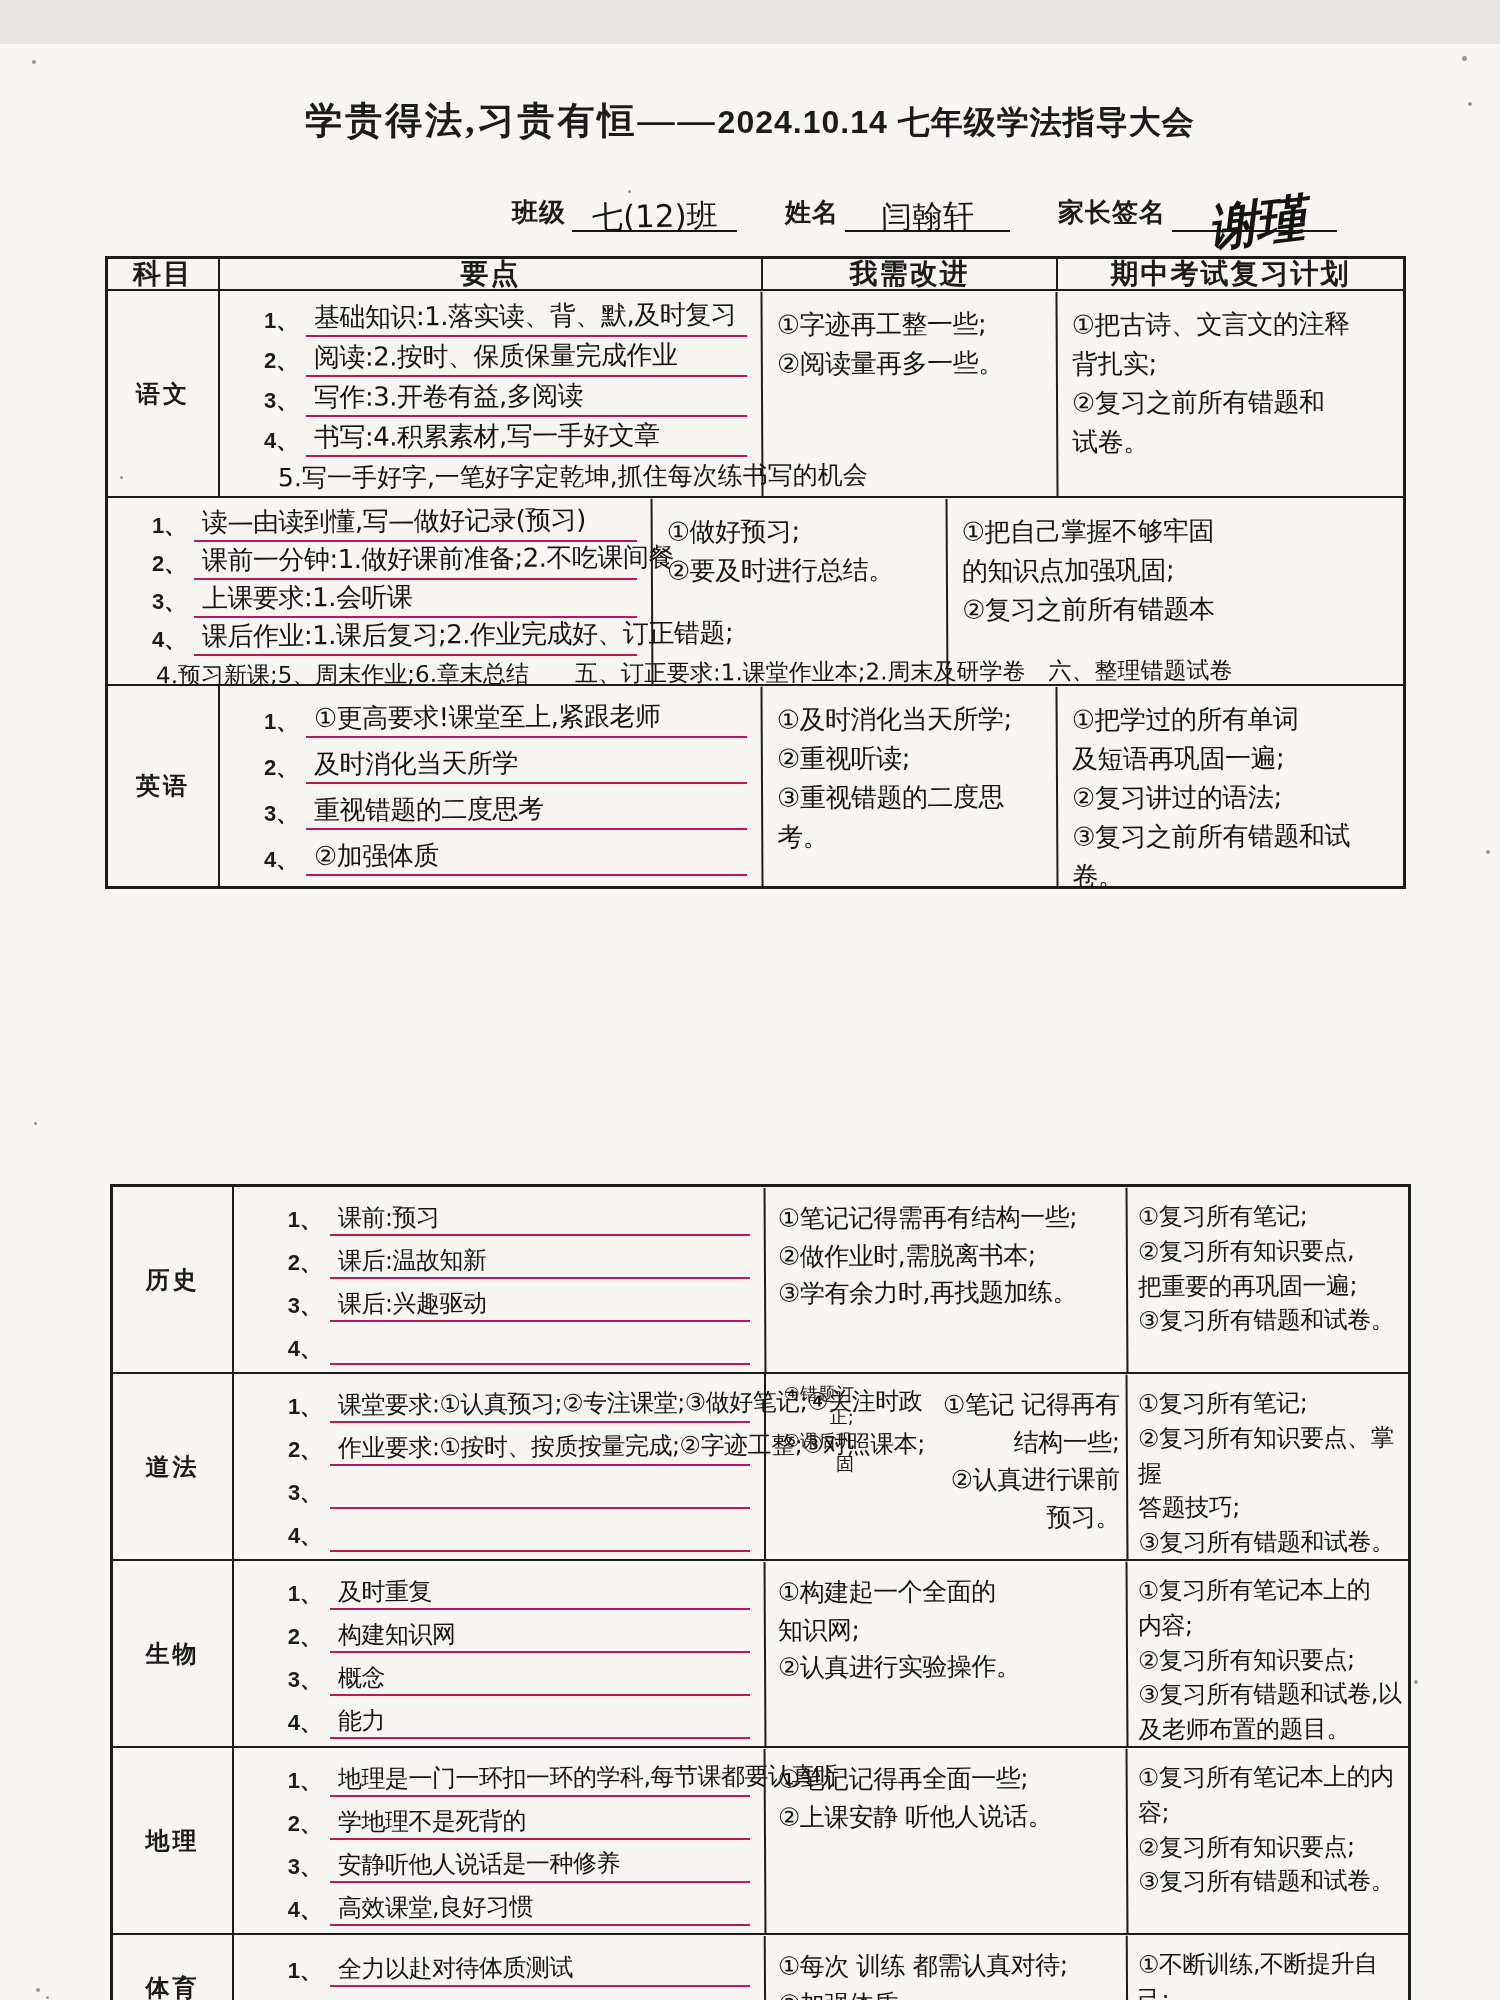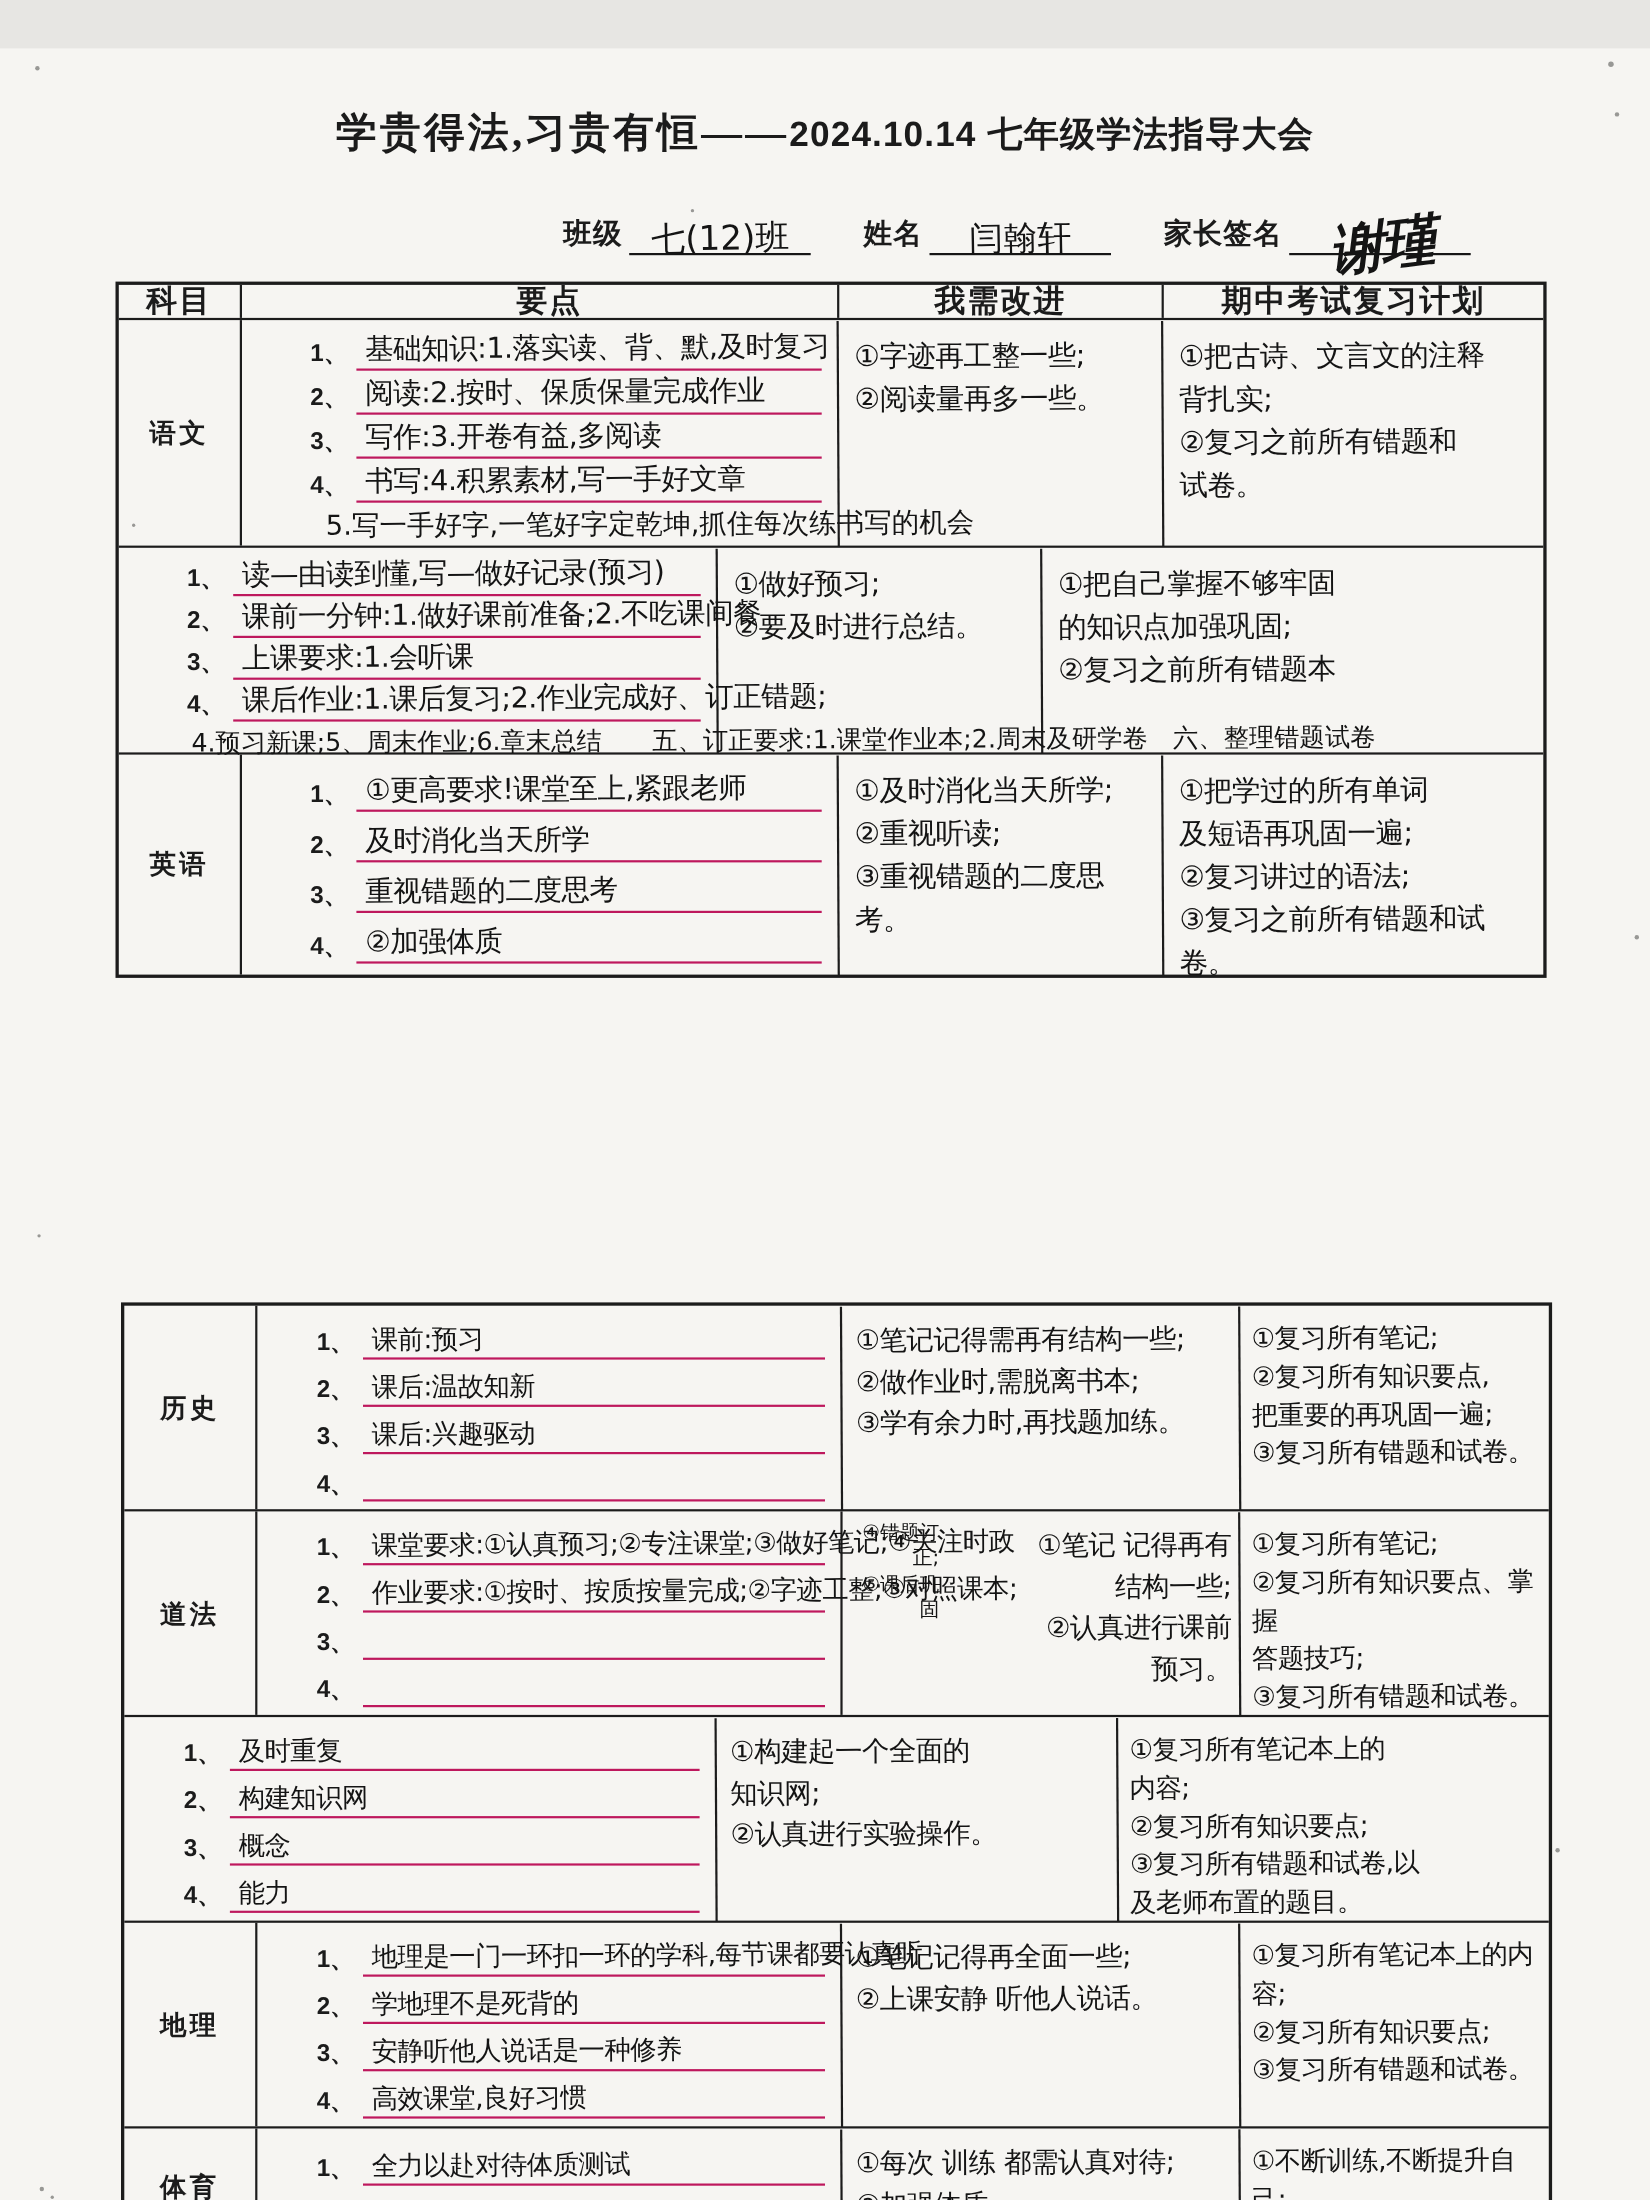--- a/index.html
+++ b/index.html
@@ -31,21 +31,21 @@
   .pline .n{font-weight:700;font-size:22px;padding:0 8px 1px 0;}
   .pline .ul{flex:1;border-bottom:2px solid #be185d;position:relative;height:100%;}
   .pline .ul .hwl{position:absolute;left:8px;bottom:0px;font-size:26px;white-space:nowrap;
                   letter-spacing:-0.5px;transform:rotate(-0.4deg);transform-origin:left bottom;z-index:2;}
   .extra{position:relative;margin:3px 0 0 58px;font-size:25px;white-space:nowrap;z-index:3;
          transform:rotate(-0.3deg);}
   .imp,.pln{padding:14px 8px 0 14px;font-size:26px;line-height:1.5;white-space:pre-line;
             letter-spacing:-0.5px;transform:rotate(-0.3deg);}
   
   #t1{left:105px;top:212px;width:1295px;}
-  #t1 .c1{width:110px;} #t1 .c2{width:543px;padding-left:18px;} #t1 .c3{width:295px;} #t1 .c4{width:347px;}
+  #t1 .c1{width:110px;} #t1 .c2{width:543px;} #t1 .c3{width:295px;} #t1 .c4{width:347px;}
   #t1 .hrow{height:30px;}
   #t1 .r-yuwen{height:205px;} #t1 .r-shuxue{height:186px;} #t1 .r-yingyu{height:200px;}
   .r-yuwen .pline{height:40px;} .r-shuxue .pline{height:38px;} .r-yingyu .pline{height:46px;}
   .r-shuxue .extra{font-size:23px;margin-left:48px;}
   
   #t2{left:110px;top:1140px;width:1295px;}
   #t2 .c1{width:120px;} #t2 .c2{width:537px;} #t2 .c3{width:365px;} #t2 .c4{width:285px;}
   #t2 .r4{height:185px;} #t2 .r-tiyu{height:106px;}
   #t2 .pline{height:43px;margin-left:54px;}
   #t2 .r-tiyu .pline{height:46px;}
@@ -276,20 +276,21 @@
 ②认真进行课前
 预习。</div>
       </div>
       <div class="cell c4 pln hw">①复习所有笔记;
 ②复习所有知识要点、掌握
 答题技巧;
 ③复习所有错题和试卷。</div>
     </div>
 
     <div class="trow r4">
+      <div class="cell c1 subj">生物</div>
       <div class="cell c2 pts">
         <div class="pline">
             <span class="n">1、</span>
             <span class="ul">
               <span class="hw hwl">及时重复</span>
             </span>
           </div>
         <div class="pline">
             <span class="n">2、</span>
             <span class="ul">

